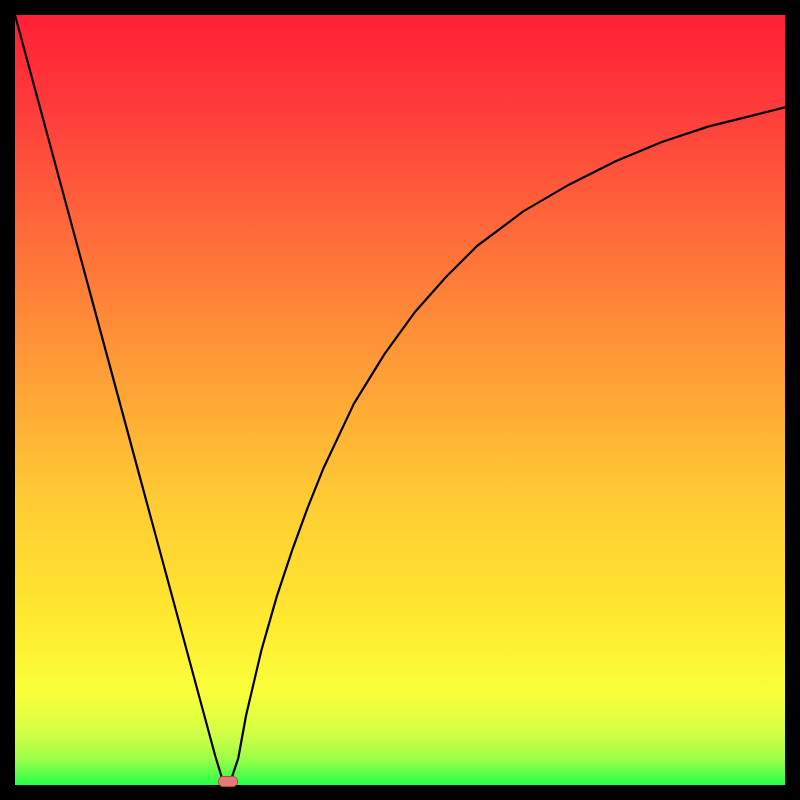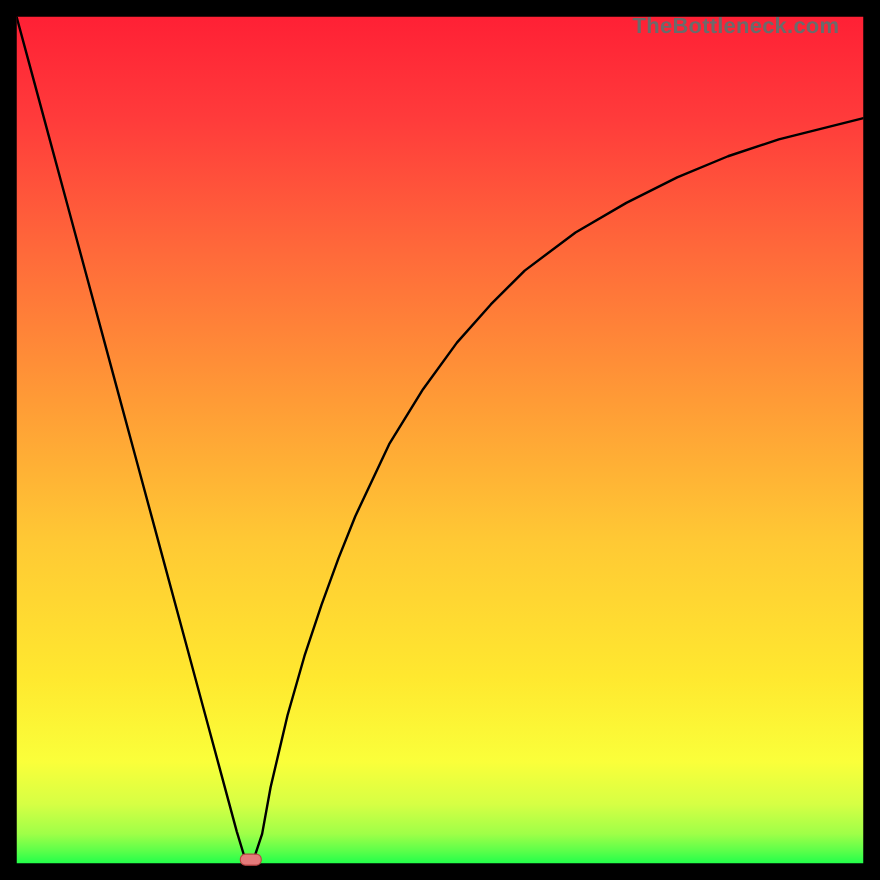--- a/index.html
+++ b/index.html
@@ -72,14 +72,13 @@
     </defs>
     <rect x="0" y="0" width="770" height="770" fill="url(#bg)"></rect>
   </svg>
 
   <svg class="curve" width="770" height="770" viewBox="0 0 770 770" preserveAspectRatio="none">
     <path id="curve-path" fill="none" stroke="#000" stroke-width="2.2" stroke-linejoin="round" stroke-linecap="round" d="M0.00 0.00 L15.40 56.98 L30.80 113.96 L46.20 170.94 L61.60 227.92 L77.00 284.90 L92.40 341.88 L107.80 398.86 L123.20 455.84 L138.60 512.82 L154.00 569.80 L169.40 626.78 L184.80 683.76 L200.20 740.74 L207.90 766.15 L215.60 766.15 L223.30 743.05 L231.00 700.70 L246.40 635.25 L261.80 581.35 L277.20 535.15 L292.60 492.80 L308.00 454.30 L338.80 388.85 L369.60 338.80 L400.40 296.45 L431.20 261.80 L462.00 231.00 L508.20 196.35 L554.40 169.40 L600.60 146.30 L646.80 127.05 L693.00 111.65 L739.20 100.10 L770.00 92.40"></path>
   </svg>
 
   <div class="marker" style="left: 202.75px; top: 761.15px;"></div>
 
-  <div class="watermark">TheBottleneck.com</div>
 </div>
 
 </body></html>

